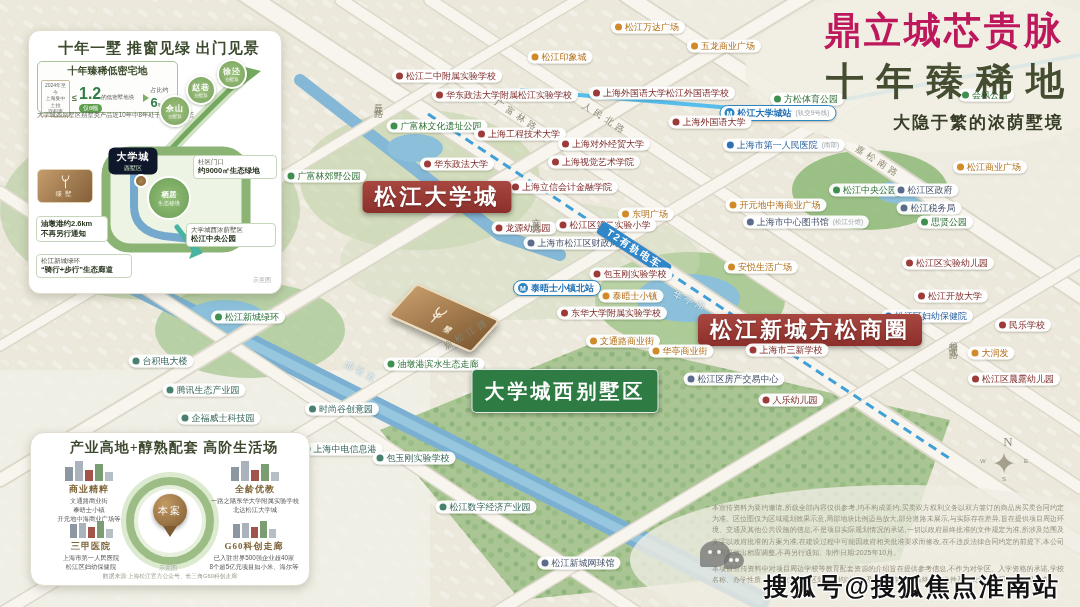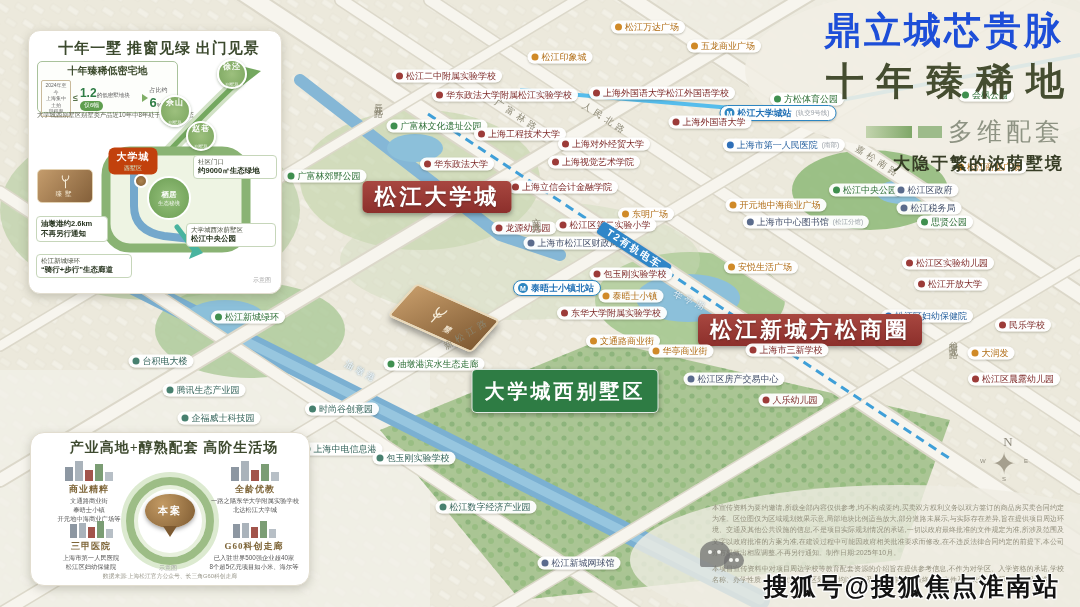--- a/index.html
+++ b/index.html
@@ -39,21 +39,21 @@
   .c-road,.c-roadv{background:none;box-shadow:none;color:#8a8672;font-size:9px;
     letter-spacing:4px;padding:0;}
   .c-road::before,.c-roadv::before{display:none}
   .c-roadv{writing-mode:vertical-rl;letter-spacing:3px;}
   .c-water,.c-waterv{background:none;box-shadow:none;color:#edf6fb;font-size:9px;letter-spacing:3px;
     text-shadow:0 0 2px rgba(30,80,110,.6);padding:0;}
   .c-water::before,.c-waterv::before{display:none}
 
   
   .hero{position:absolute;right:16px;top:6px;text-align:right;z-index:6;}
-  .hero-l1{font-size:37px;font-weight:700;color:#1d4ed8;letter-spacing:3px;font-family:Liberation Serif, serif;}
+  .hero-l1{font-size:37px;font-weight:700;color:#be185d;letter-spacing:3px;font-family:Liberation Serif, serif;}
   .hero-l2{font-size:38px;font-weight:700;color:#454d30;letter-spacing:12px;margin-right:-12px;}
   .hero-sub{margin-top:8px;display:flex;align-items:center;justify-content:flex-end;gap:6px;}
   .hero-bar1{width:46px;height:12px;background:linear-gradient(90deg,#c3d4ae,#7fa768);display:inline-block;}
   .hero-bar2{width:24px;height:12px;background:#9dbb8a;display:inline-block;}
   .hero-sub-text{font-size:25px;color:#8e9383;letter-spacing:4px;}
   .hero-tag{font-size:17px;font-weight:700;color:#373d26;letter-spacing:2px;margin-top:4px;}
 
   
   .inset-card{position:absolute;background:#fff;border:1px solid #e2ddcf;border-radius:12px;
     box-shadow:0 3px 10px rgba(80,80,60,.25);z-index:7;}
@@ -61,34 +61,34 @@
   .it-title{font-size:15px;font-weight:700;color:#3c4a2e;text-align:center;margin-top:8px;letter-spacing:1px;}
   .it-statbox{position:absolute;left:8px;top:30px;width:133px;height:46px;border:1px solid #a9c29b;
     border-radius:5px;padding:2px 3px;background:#fdfefb;}
   .it-statbox-title{font-size:10px;font-weight:700;color:#3b4a2c;text-align:center;
     font-family:"Liberation Serif","DejaVu Serif",serif;}
   .it-stat-row{display:flex;align-items:center;gap:2px;margin-top:2px;}
   .it-stat-small{font-size:5px;color:#666;border:1px solid #c9ba9b;border-radius:2px;
     padding:1px 2px;white-space:pre-line;text-align:center;line-height:1.3;}
   .it-le{font-size:9px;color:#58734a;font-weight:700;}
   .it-stat-mid{font-size:5.5px;color:#555;line-height:1.2;}
-  .it-stat-mid b{font-size:12px;color:#2f7d45;}
+  .it-stat-mid b{font-size:16px;color:#2f7d45;}
   .it-pill{display:inline-block;background:#5f9e4f;color:#fff;font-size:6px;border-radius:7px;
     padding:1px 4px;margin-top:1px;font-style:normal;}
   .it-arrow{width:0;height:0;border-left:6px solid #7fae66;border-top:4px solid transparent;
     border-bottom:4px solid transparent;}
   .it-stat-right{font-size:6px;color:#555;}
   .it-stat-right b{font-size:13px;color:#2f7d45;}
   .it-note{position:absolute;left:8px;top:80px;width:205px;font-size:6.3px;color:#5d6152;line-height:1.4;}
   .belt-circle{position:absolute;border-radius:50%;background:radial-gradient(#9dc07e,#7aa55e);
     border:2px solid #fff;box-shadow:0 1px 3px rgba(60,90,50,.4);display:flex;flex-direction:column;
-    align-items:center;justify-content:space-between;color:#fff;}
+    align-items:center;justify-content:center;color:#fff;}
   .belt-circle b{font-size:8px;letter-spacing:1px;}
   .belt-circle span{font-size:4.5px;opacity:.9;}
-  .it-zone{position:absolute;left:104px;top:130px;transform:translate(-50%,-50%);background:#c2410c;
+  .it-zone{position:absolute;left:104px;top:130px;transform:translate(-50%,-50%);background:#0f172a;
     border-radius:6px;color:#fff;text-align:center;padding:2px 8px;z-index:3;}
   .it-zone b{display:block;font-size:10px;letter-spacing:1px;}
   .it-zone span{display:block;font-size:6px;color:#cfe6c9;}
   .it-site-dot{position:absolute;left:112px;top:150px;width:10px;height:10px;border-radius:50%;
     background:radial-gradient(#b08752,#7d5a31);border:2px solid #fff;transform:translate(-50%,-50%);z-index:3;}
   .it-eco{position:absolute;left:140px;top:167px;width:40px;height:40px;border-radius:50%;
     background:radial-gradient(#95c07b,#6b9d53);border:2px solid #fff;transform:translate(-50%,-50%);
     display:flex;flex-direction:column;align-items:center;justify-content:center;color:#fff;z-index:3;}
   .it-eco b{font-size:7.5px;}.it-eco span{font-size:5.5px;opacity:.9;}
   .it-logo{position:absolute;left:8px;top:138px;width:54px;height:32px;border-radius:5px;
@@ -113,23 +113,23 @@
   .mini-city i:nth-child(2){height:20px;background:#aab3bb;}
   .mini-city i:nth-child(3){height:11px;background:#a2544b;}
   .mini-city i:nth-child(4){height:17px;background:#7b9d74;}
   .mini-city i:nth-child(5){height:9px;background:#b7bfc6;}
   .mini-city.small{height:15px;}
   .mini-city.small i{width:7px;}
   .mini-city.small i:nth-child(2){height:15px;}
   .ib-ring{position:absolute;left:139px;top:88px;width:72px;height:72px;border-radius:50%;
     transform:translate(-50%,-50%);border:8px solid #9dbd86;box-shadow:0 0 0 5px #dcead0,inset 0 0 0 4px #e7f0dc;
     background:#fff;}
-  .ib-pin{position:absolute;left:139px;top:78px;transform:translate(-50%,-50%);width:50px;height:34px;
+  .ib-pin{position:absolute;left:139px;top:78px;transform:translate(-50%,-50%);width:34px;height:34px;
     border-radius:50%;background:radial-gradient(circle at 35% 30%,#c39a63,#7d5a31);color:#fff;
-    font-size:10px;font-weight:700;letter-spacing:2px;display:flex;align-items:center;justify-content:center;
+    font-size:10px;font-weight:400;letter-spacing:2px;display:flex;align-items:center;justify-content:center;
     box-shadow:0 2px 4px rgba(0,0,0,.35);z-index:2;}
   .ib-pin::after{content:"";position:absolute;left:50%;top:32px;transform:translateX(-50%);
     border-left:7px solid transparent;border-right:7px solid transparent;border-top:11px solid #7d5a31;}
   .ib-source{position:absolute;left:0;right:0;bottom:4px;text-align:center;font-size:5.8px;color:#9a988c;}
 
   
   .site-plate{position:absolute;left:398px;top:297px;width:88px;height:38px;z-index:4;
     transform:rotate(24deg) skewX(-18deg);background:linear-gradient(120deg,#c49a68,#7f5a33);
     border:2px solid #ead9ba;border-radius:5px;box-shadow:3px 4px 6px rgba(0,0,0,.35);
     display:flex;align-items:center;justify-content:center;gap:5px;}
@@ -345,21 +345,21 @@
       </div>
       <div class="mlabel c-com" style="left: 761px; top: 267px;">
         <span>安悦生活广场</span>
       </div>
       <div class="mlabel c-metro" style="left: 557px; top: 288px;">
         <span>泰晤士小镇北站</span>
       </div>
       <div class="mlabel c-com" style="left: 631px; top: 296px;">
         <span>泰晤士小镇</span>
       </div>
-      <div class="mlabel c-school" style="left: 951px; top: 284px;">
+      <div class="mlabel c-school" style="left: 951px; top: 296px;">
         <span>松江开放大学</span>
       </div>
       <div class="mlabel c-school" style="left: 612px; top: 313px;">
         <span>东华大学附属实验学校</span>
       </div>
       <div class="mlabel c-park" style="left: 248px; top: 317px;">
         <span>松江新城绿环</span>
       </div>
       <div class="mlabel c-water" style="left: 690px; top: 301px; transform: translate(-50%, -50%) rotate(24deg);">
         <span>华亭湖</span>
@@ -443,25 +443,20 @@
         <span>广富林路</span>
       </div>
       <div class="mlabel c-road" style="left: 605px; top: 119px; transform: translate(-50%, -50%) rotate(33deg);">
         <span>人民北路</span>
       </div>
     </div>
 
   <div class="hero serif">
     <div class="hero-l1">鼎立城芯贵脉</div>
     <div class="hero-l2">十年臻稀地</div>
-    <div class="hero-sub">
-      <span class="hero-bar1"></span>
-      <span class="hero-bar2"></span>
-      <span class="hero-sub-text">多维配套</span>
-    </div>
     <div class="hero-tag">大隐于繁的浓荫墅境</div>
   </div>
 
   <div class="inset-card inset-top">
     <div class="it-title serif">十年一墅 推窗见绿 出门见景</div>
 
     <div class="it-statbox">
       <div class="it-statbox-title">十年臻稀低密宅地</div>
       <div class="it-stat-row">
         <div class="it-stat-small">2024年至今
@@ -487,21 +482,21 @@
       <rect x="77" y="120" width="140" height="97" rx="24" fill="#eef4e3" stroke="#8ab374" stroke-width="9"></rect>
       <path d="M105,122 L105,175 Q105,200 135,205 L162,208" stroke="#74a8cc" stroke-width="8" fill="none" stroke-linecap="round"></path>
       <path d="M148,196 L166,220" stroke="#49b49f" stroke-width="5" fill="none" stroke-linecap="round"></path>
       <polygon points="160,228 174,222 166,212" fill="#49b49f"></polygon>
     </svg>
 
     <div class="belt-circle" style="left:130px;top:64px;width:28px;height:28px;">
       <b>佘山</b>
       <span>别墅群</span>
     </div>
-    <div class="belt-circle" style="left:157px;top:44px;width:26px;height:26px;margin-top:46px;">
+    <div class="belt-circle" style="left:157px;top:44px;width:26px;height:26px;">
       <b>赵巷</b>
       <span>别墅群</span>
     </div>
     <div class="belt-circle" style="left:188px;top:28px;width:26px;height:26px;">
       <b>徐泾</b>
       <span>别墅群</span>
     </div>
 
     <div class="it-zone">
       <b>大学城</b>

